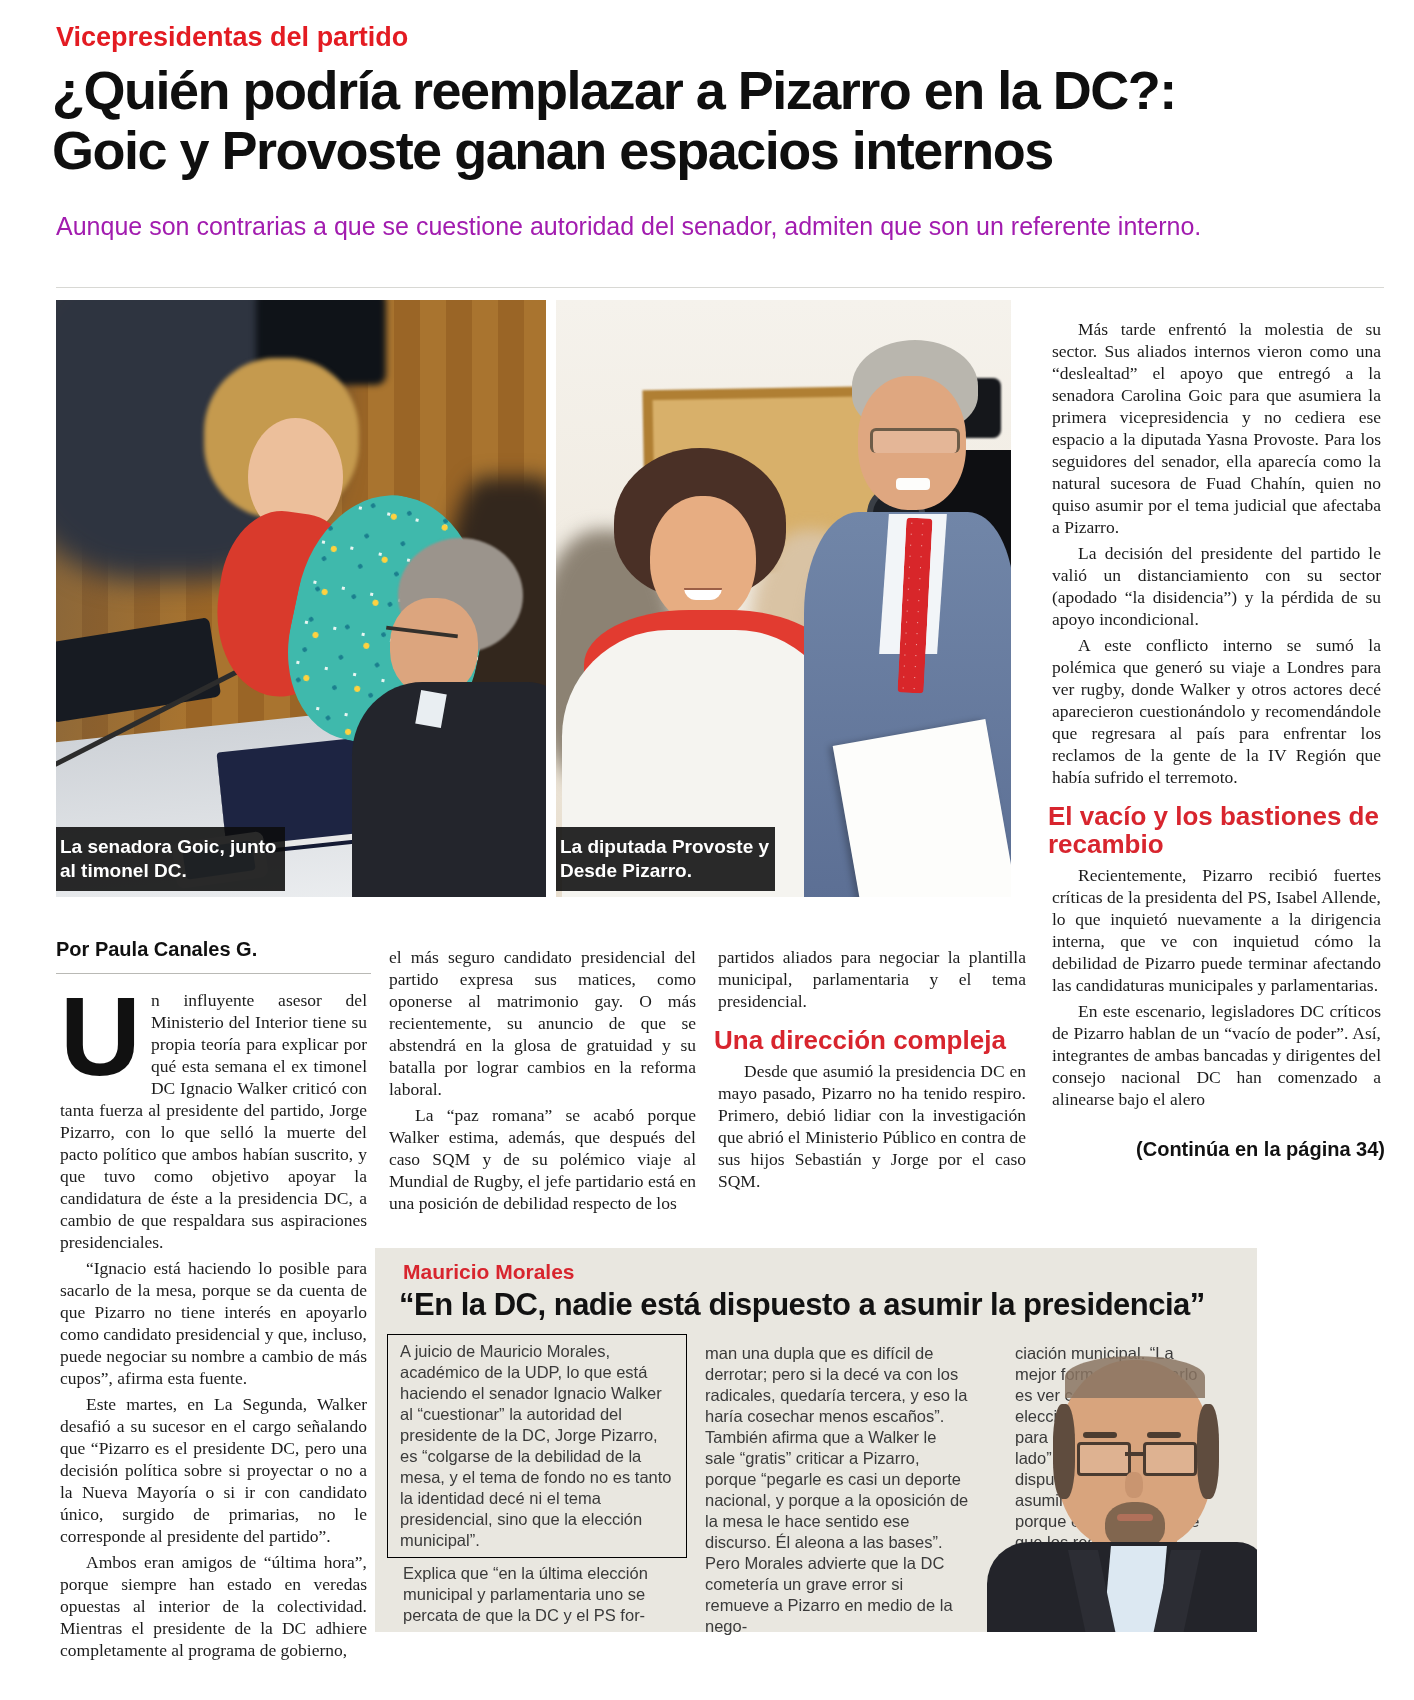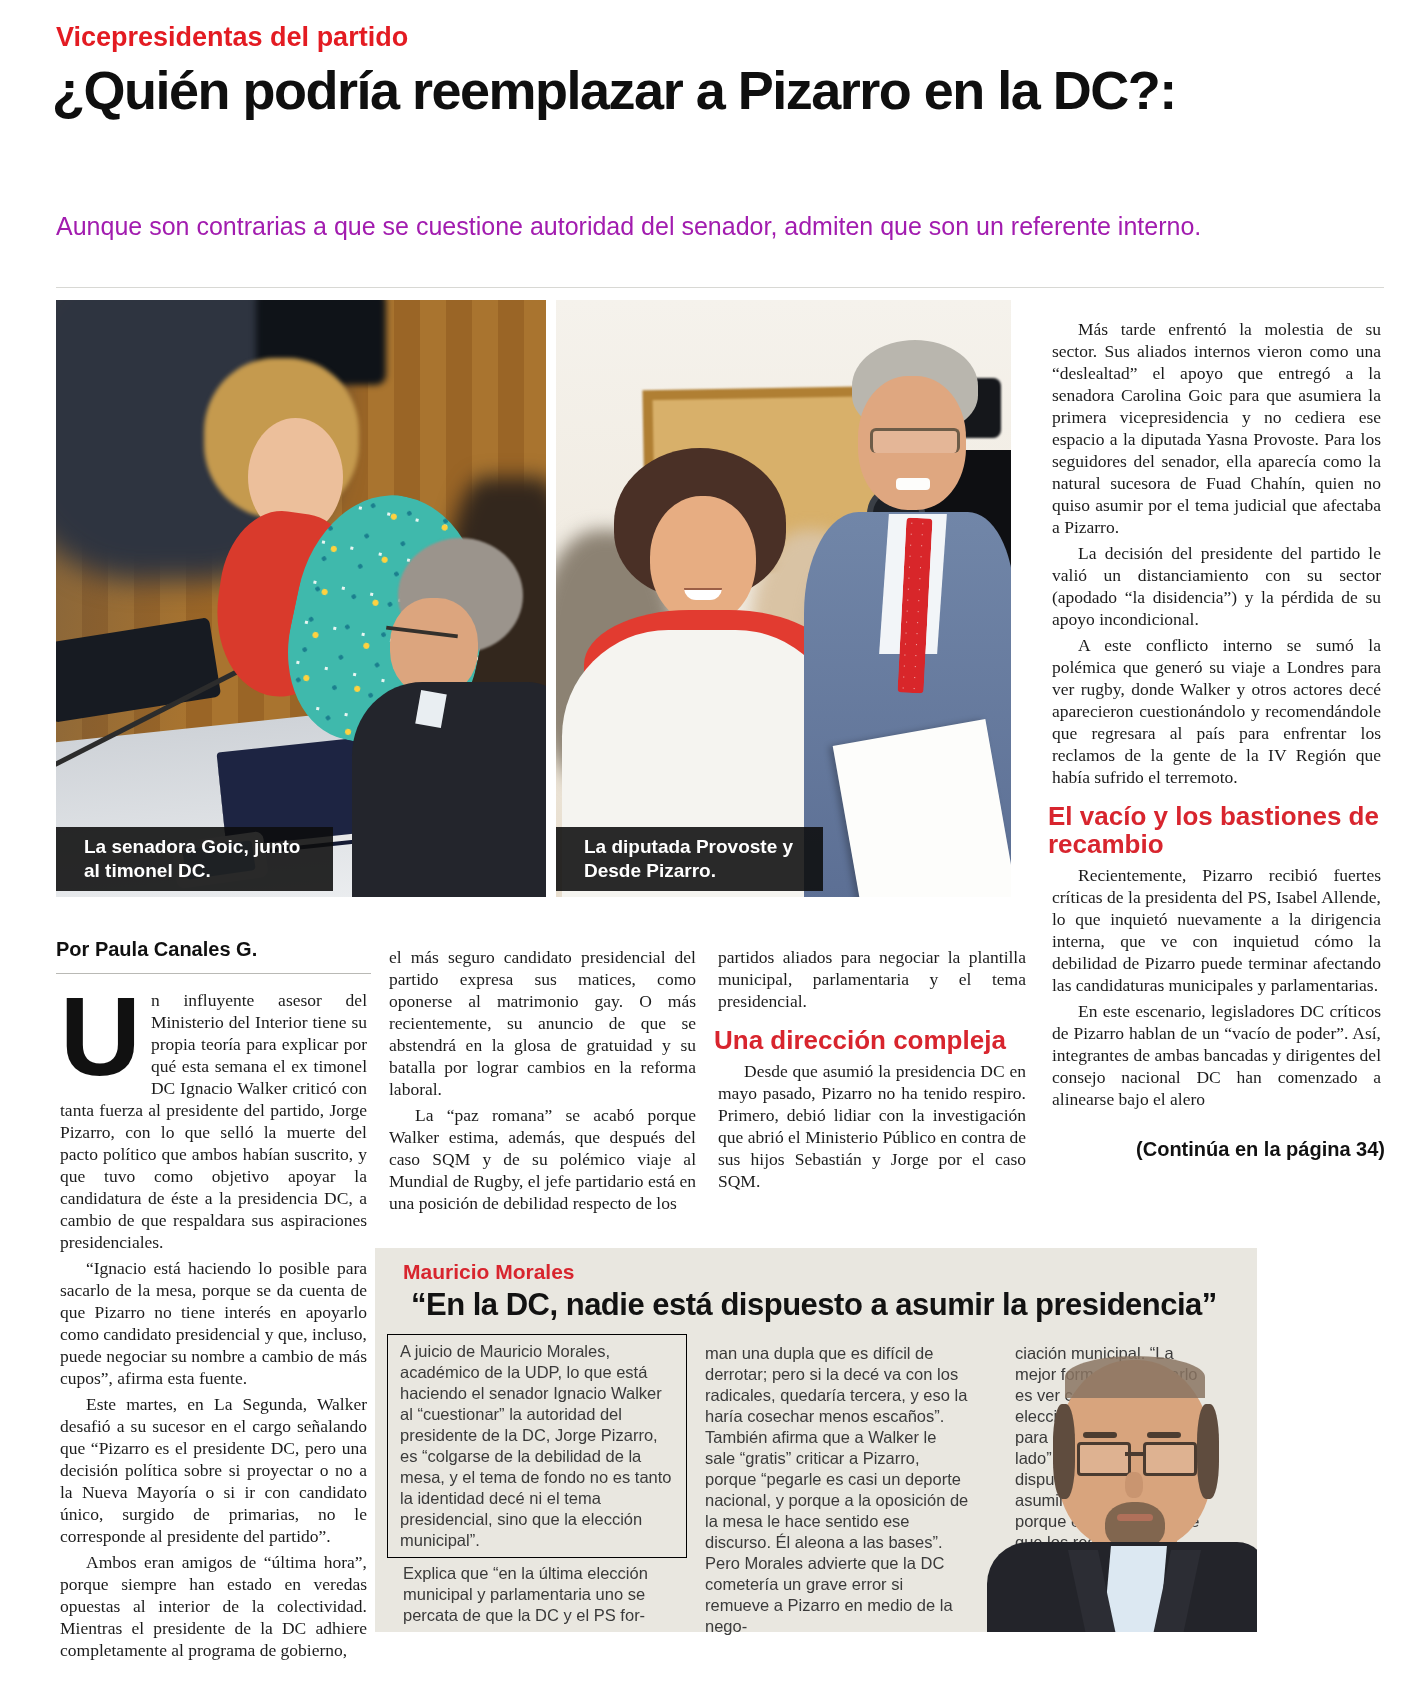--- a/index.html
+++ b/index.html
@@ -12,21 +12,21 @@
             font-weight:bold;color:#0f0f0f;letter-spacing:-1.5px;}
   .subhead{position:absolute;left:56px;top:212px;width:1330px;font-size:25px;color:#a21caf;}
   .toprule{position:absolute;left:56px;top:287px;width:1328px;height:1px;background:#d8d8d4;}
 
   
   .photo{position:absolute;top:300px;height:597px;overflow:hidden;background:#b5a58d;}
   .photo1{left:56px;width:490px;}
   .photo2{left:556px;width:455px;}
   .shape{position:absolute;}
   .caption{position:absolute;left:0;bottom:6px;background:rgba(12,12,12,.88);color:#fff;
-           font-weight:bold;font-size:19px;line-height:24px;padding:8px 28px;}
+           font-weight:bold;font-size:19px;line-height:24px;padding:8px 4px;}
   .cap1{width:221px;} .cap2{width:211px;}
 
   
   .serif{font-family:"Liberation Serif",serif;font-size:17.5px;line-height:22px;
          text-align:justify;color:#1c1c1c;}
   .serif p{margin:4px;}
   .serif p.ind{text-indent:26px;}
   .red-sub{font-family:"Liberation Sans",sans-serif;font-weight:bold;color:#d8252e;
            font-size:26px;line-height:28px;margin:14px 0 6px;text-align:left;}
   .col{position:absolute;}
@@ -42,41 +42,42 @@
   .byline{font-weight:bold;font-size:20px;color:#101010;}
   .byline-rule{margin-top:12px;height:1px;background:#b9b9b5;}
 
   
   .dropcap{float:left;font-family:"Liberation Sans",sans-serif;font-weight:bold;color:#111;
            font-size:112px;line-height:88px;padding:4px 10px 0 0;}
 
   
   .graybox{position:absolute;left:375px;top:1248px;width:882px;height:384px;background:#e9e7e0;}
   .box-kicker{position:absolute;left:28px;top:12px;font-size:21px;font-weight:bold;color:#d8252e;}
-  .box-headline{position:absolute;left:36px;top:40px;width:950px;font-size:31px;line-height:34px;
+  .box-headline{position:absolute;left:24px;top:40px;width:950px;font-size:31px;line-height:34px;
                 font-weight:bold;color:#121212;letter-spacing:-0.5px;}
   .box-text{font-size:16.5px;line-height:21px;color:#3a3a3a;text-align:left;}
   .box-text p{margin:0;}
   .boxcol{position:absolute;top:95px;}
   .boxcolA{left:28px;width:268px;}
   .boxcolB{left:330px;width:266px;}
   .boxcolC{left:640px;width:200px;}
   .box-highlight{border:1px solid #000000;padding:6px 12px;margin:-9px -16px 5px -16px;}
 
   
   .analyst{position:absolute;right:0;bottom:0;width:300px;height:278px;overflow:hidden;}
 </style>
 </head>
 <body>
 
 <div class="page">
 
   <div class="kicker">Vicepresidentas del partido</div>
   <div class="headline">
     <div>¿Quién podría reemplazar a Pizarro en la DC?:</div>
+    <div>Goic y Provoste ganan espacios internos</div>
   </div>
   <div class="subhead">Aunque son contrarias a que se cuestione autoridad del senador, admiten que son un referente interno.</div>
   <div class="toprule"></div>
 
   <div class="photo photo1">
     <div class="shape" style="left:0;top:0;width:100%;height:100%;background:linear-gradient(100deg,#41465260 0%,#8a5a2600 35%),repeating-linear-gradient(90deg,#a9742f 0 26px,#9a6526 26px 52px);"></div>
     <div class="shape" style="left:-50px;top:-60px;width:330px;height:340px;background:#2e3440;border-radius:40%;filter:blur(14px);"></div>
     <div class="shape" style="right:-30px;bottom:0;width:130px;height:420px;background:#33271d;border-radius:30%;filter:blur(10px);"></div>
     <div class="shape" style="left:-30px;bottom:-40px;width:360px;height:210px;background:linear-gradient(#cfd3d8,#eef0f2);transform:rotate(-6deg);"></div>
     <div class="shape" style="left:-10px;top:330px;width:170px;height:80px;background:#171b22;transform:rotate(-9deg);border-radius:6px;"></div>

